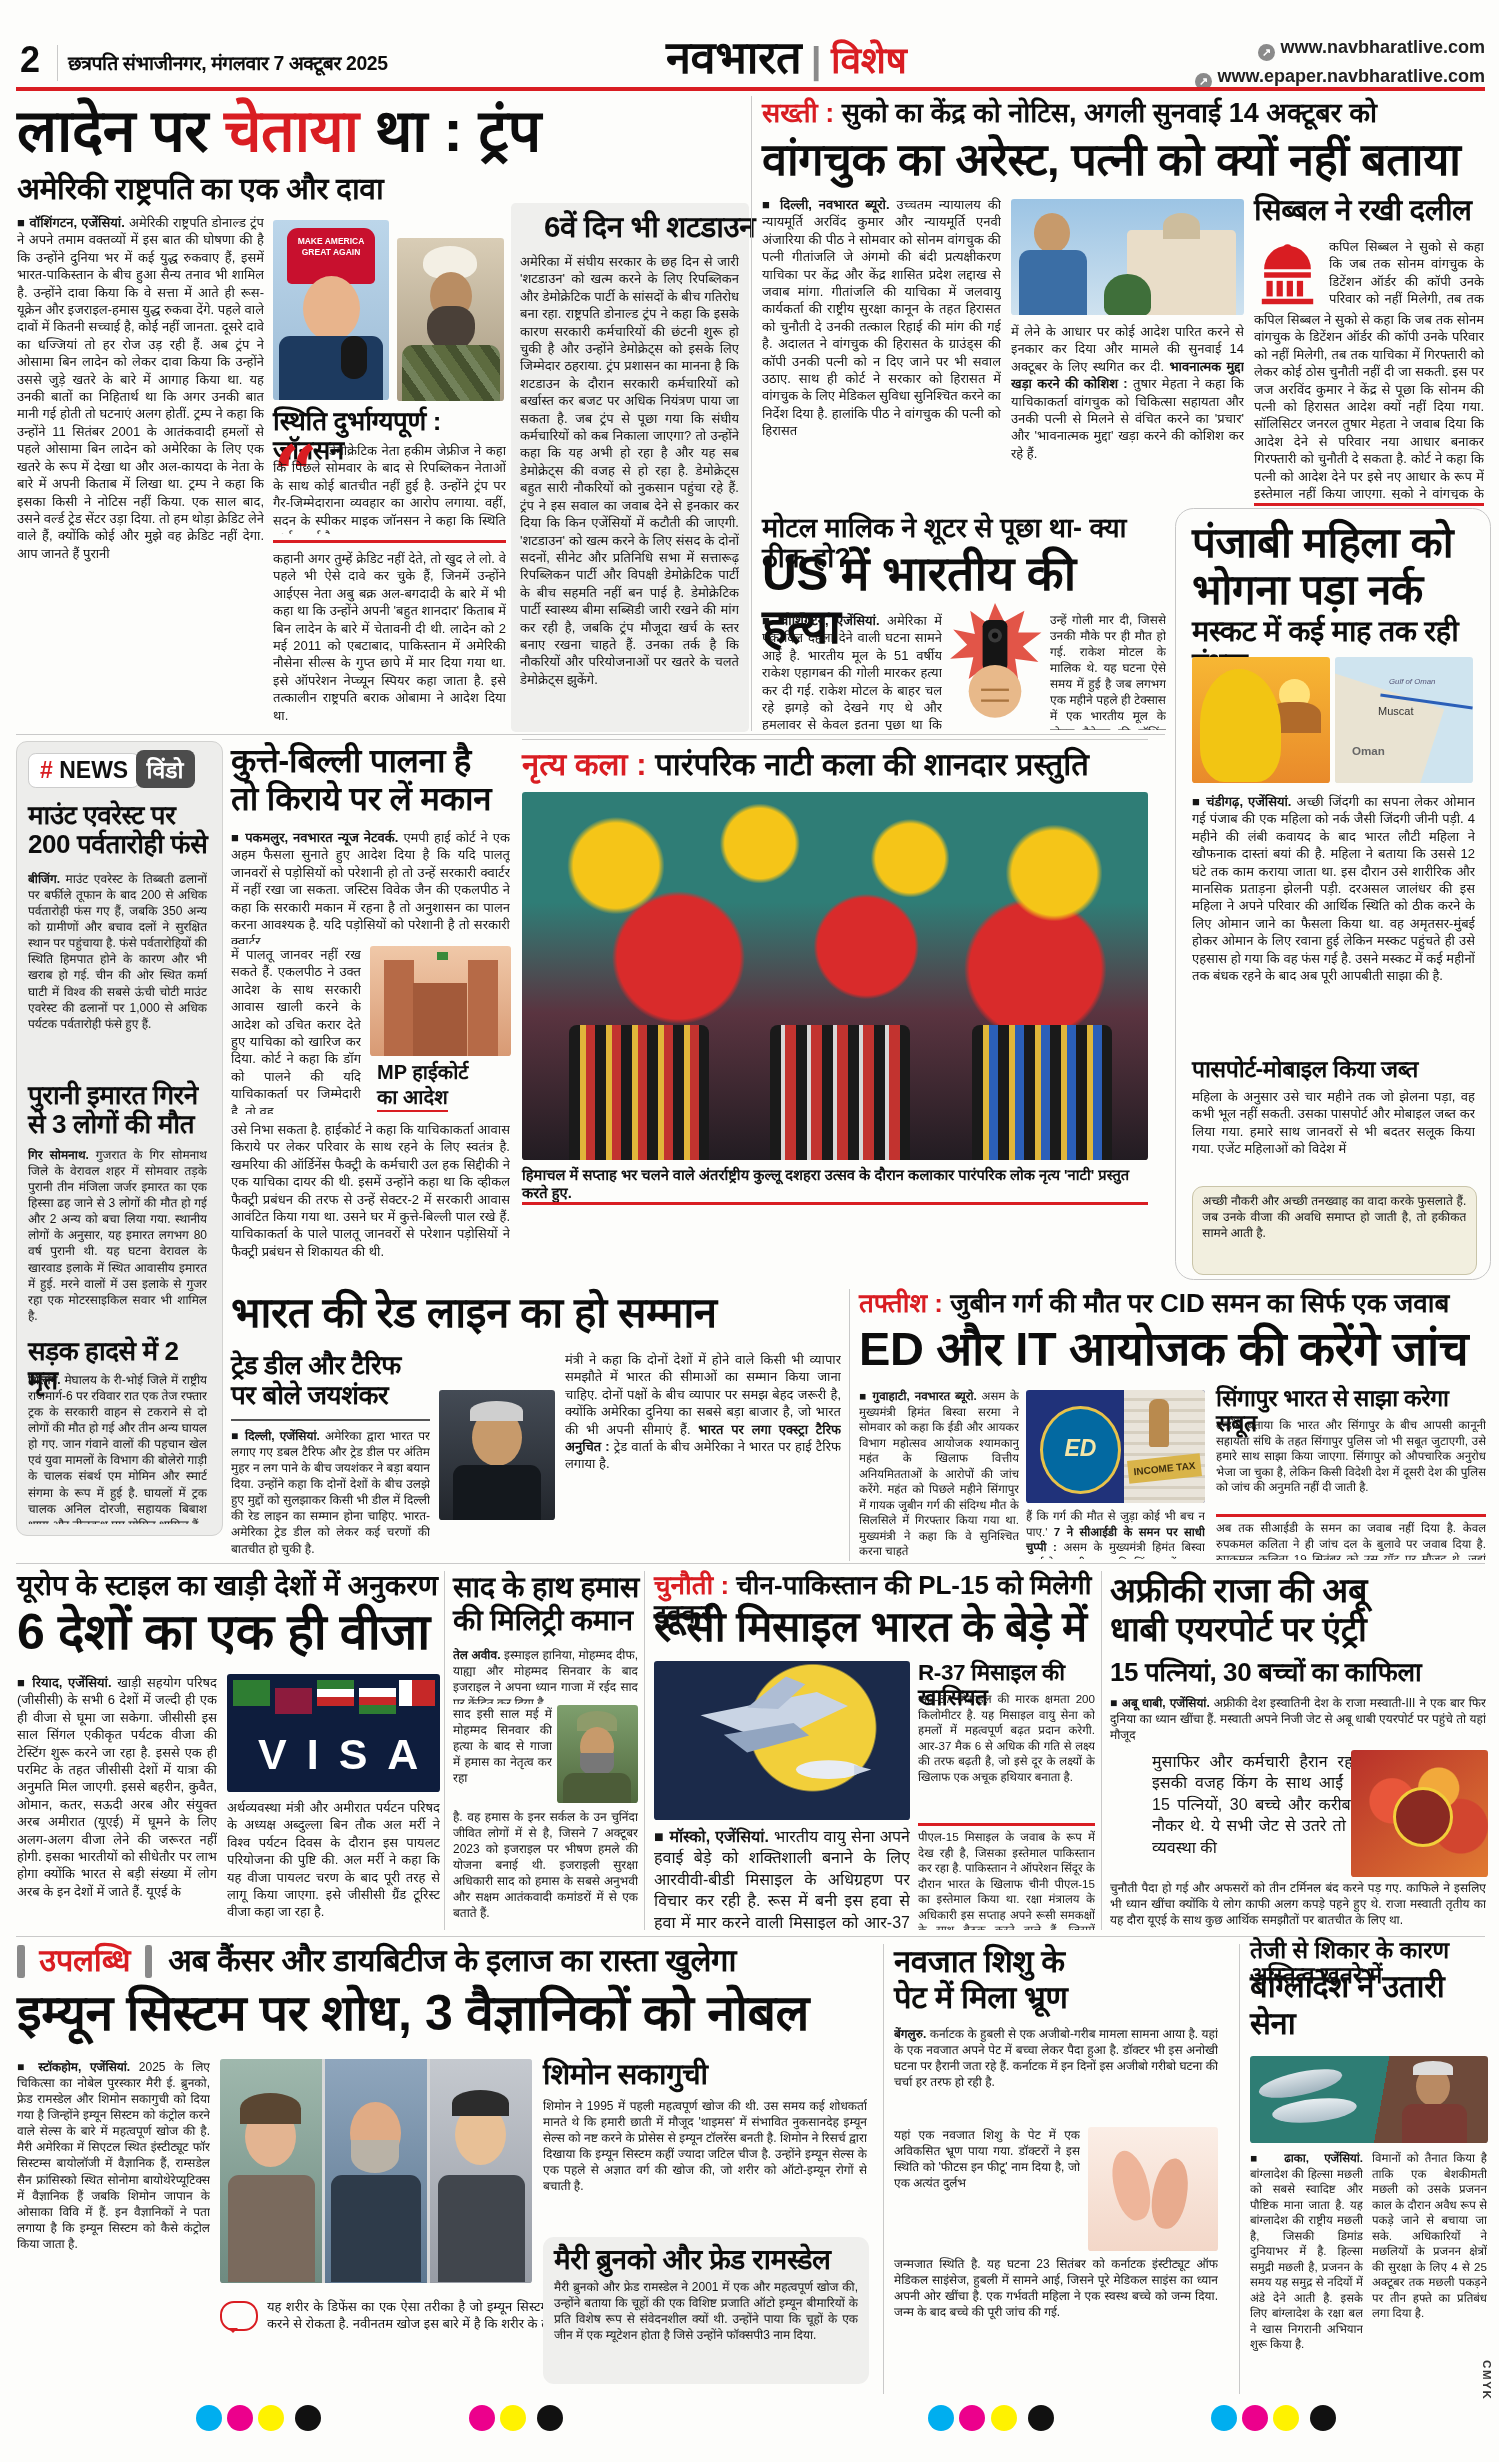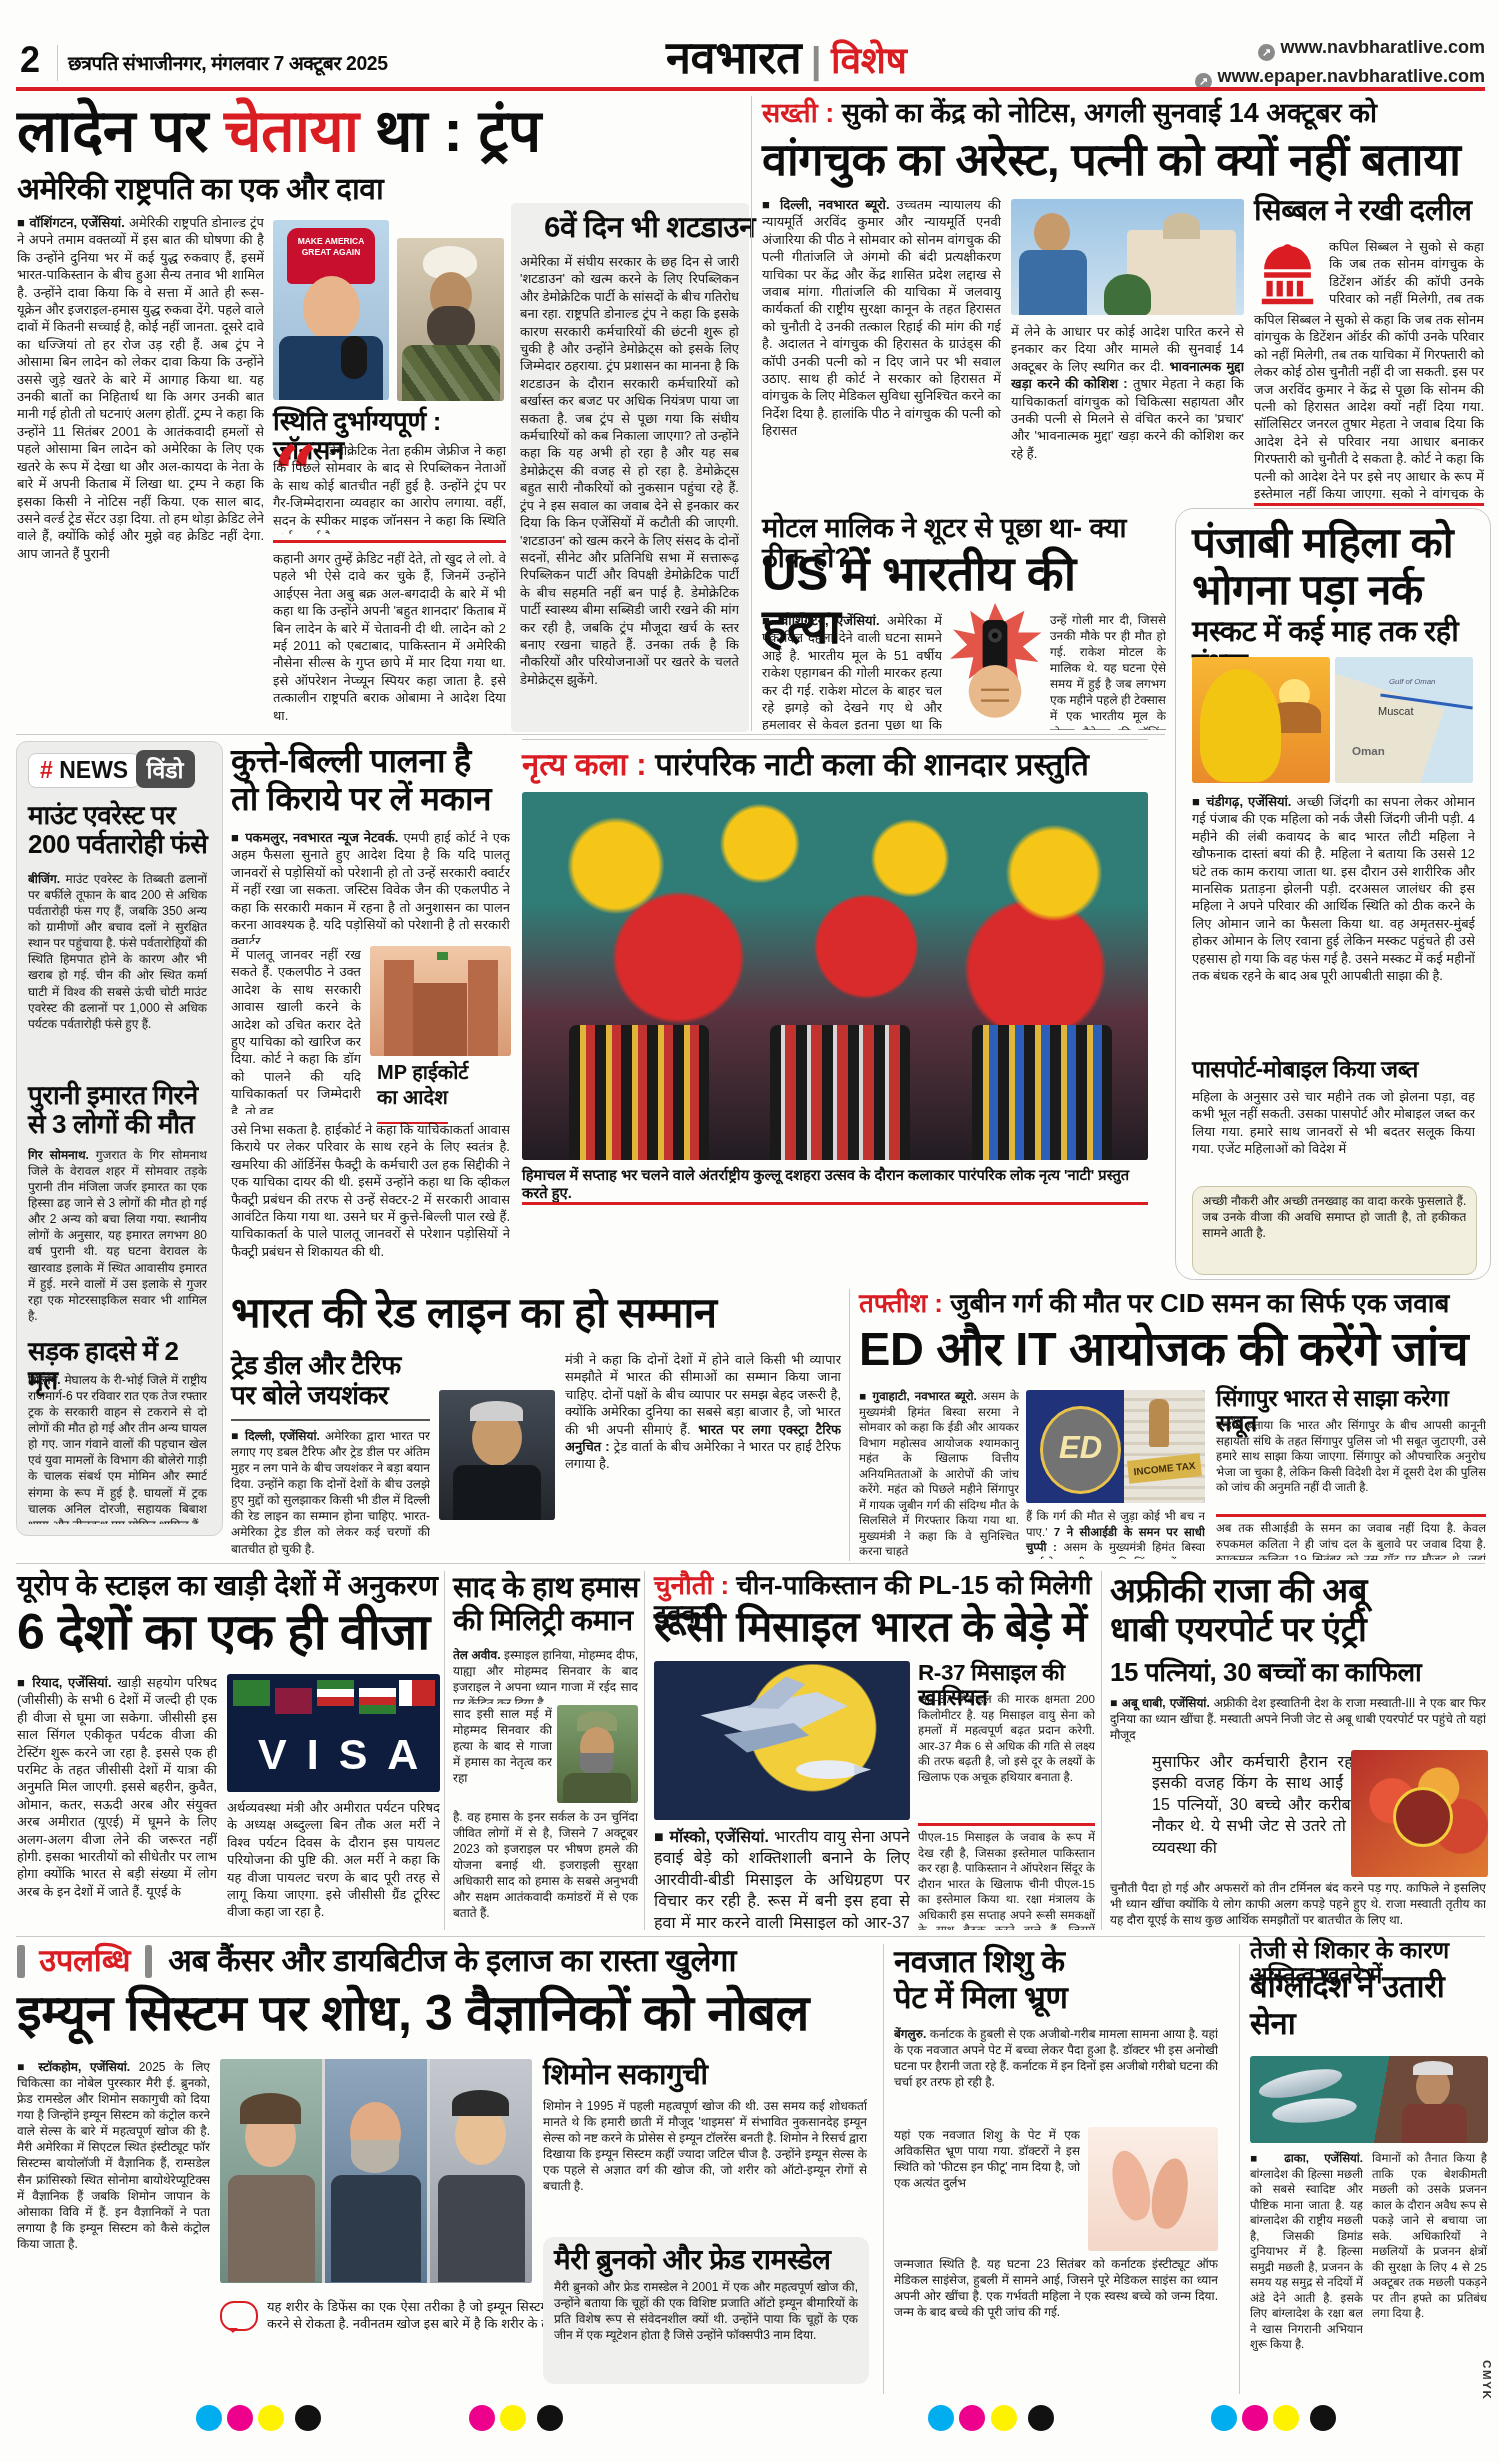--- a/index.html
+++ b/index.html
@@ -190,21 +190,21 @@
   <b>■ पकमलुर, नवभारत न्यूज नेटवर्क.</b> <span>एमपी हाई कोर्ट ने एक अहम फैसला सुनाते हुए आदेश दिया है कि यदि पालतू जानवरों से पड़ोसियों को परेशानी हो तो उन्हें सरकारी क्वार्टर में नहीं रखा जा सकता. जस्टिस विवेक जैन की एकलपीठ ने कहा कि सरकारी मकान में रहना है तो अनुशासन का पालन करना आवश्यक है. यदि पड़ोसियों को परेशानी है तो सरकारी क्वार्टर</span>
 </p>
 <p class="bd abs" style="left:231px;top:946px;width:130px;height:168px">में पालतू जानवर नहीं रख सकते हैं. एकलपीठ ने उक्त आदेश के साथ सरकारी आवास खाली करने के आदेश को उचित करार देते हुए याचिका को खारिज कर दिया. कोर्ट ने कहा कि डॉग को पालने की यदि याचिकाकर्ता पर जिम्मेदारी है, तो वह</p>
 <div class="ph" style="left:370px;top:946px;width:141px;height:110px;background:linear-gradient(#f0c8a8,#d89a74)">
   <div class="abs" style="left:14px;top:14px;width:29.5px;height:96px;background:#b66a47"></div>
   <div class="abs" style="left:98px;top:14px;width:29.5px;height:96px;background:#b66a47"></div>
   <div class="abs" style="left:43px;top:37px;width:54px;height:73px;background:#a35a3a"></div>
   <div class="abs" style="left:67px;top:6.2px;width:11px;height:7.8px;background:#3a8a3a"></div>
 </div>
 <div class="abs cap" style="left:377px;top:1060px;width:134px;font-size:20px;font-weight:bold">
-  <div>MP हाईकोर्ट</div><div style="border-bottom:2.3px solid #d91d22;display:inline-block;padding-bottom:12px">का आदेश</div>
+  <div>MP हाईकोर्ट</div><div style="border-bottom:2.3px solid #d91d22;display:inline-block;padding-bottom:0">का आदेश</div>
 </div>
 <p class="bd abs" style="left:231px;top:1121px;width:279px;height:154px">उसे निभा सकता है. हाईकोर्ट ने कहा कि याचिकाकर्ता आवास किराये पर लेकर परिवार के साथ रहने के लिए स्वतंत्र है. खमरिया की ऑर्डिनेंस फैक्ट्री के कर्मचारी उल हक सिद्दीकी ने एक याचिका दायर की थी. इसमें उन्होंने कहा था कि व्हीकल फैक्ट्री प्रबंधन की तरफ से उन्हें सेक्टर-2 में सरकारी आवास आवंटित किया गया था. उसने घर में कुत्ते-बिल्ली पाल रखे हैं. याचिकाकर्ता के पाले पालतू जानवरों से परेशान पड़ोसियों ने फैक्ट्री प्रबंधन से शिकायत की थी.</p>
 
 <div class="hline" style="left:522px;top:739px;width:626px"></div>
 <div class="abs kick" style="left:522px;top:748px;width:626px;font-size:31px">
   <span class="red">नृत्य कला :</span><span> पारंपरिक नाटी कला की शानदार प्रस्तुति</span>
 </div>
 <div class="ph" style="left:522px;top:792px;width:626px;height:368px;background:
   radial-gradient(circle at 15% 20%,#f5c518 0 7%,transparent 8%),
   radial-gradient(circle at 38% 14%,#f5c518 0 7%,transparent 8%),
@@ -242,21 +242,21 @@
 <div class="vline" style="left:849px;top:1289px;height:272px"></div>
 <div class="abs kick" style="left:859px;top:1289px;width:629px;font-size:26px">
   <span class="red">तफ्तीश :</span><span> जुबीन गर्ग की मौत पर CID समन का सिर्फ एक जवाब</span>
 </div>
 <div class="abs hl" style="left:859px;top:1323px;width:629px;font-size:47px">ED और IT आयोजक की करेंगे जांच</div>
 <p class="bd abs" style="left:859px;top:1388px;width:160px;height:171px;font-size:11.6px">
   <b>■ गुवाहाटी, नवभारत ब्यूरो.</b> <span>असम के मुख्यमंत्री हिमंत बिस्वा सरमा ने सोमवार को कहा कि ईडी और आयकर विभाग महोत्सव आयोजक श्यामकानु महंत के खिलाफ वित्तीय अनियमितताओं के आरोपों की जांच करेंगे. महंत को पिछले महीने सिंगापुर में गायक जुबीन गर्ग की संदिग्ध मौत के सिलसिले में गिरफ्तार किया गया था. मुख्यमंत्री ने कहा कि वे सुनिश्चित करना चाहते</span>
 </p>
 <div class="ph" style="left:1026px;top:1390px;width:179px;height:113px;background:#20327a">
   <circle></circle>
-  <div class="abs" style="left:14px;top:15.5px;width:75px;height:82px;border-radius:50%;background:#737373;border:3.9px solid #e8c24a;color:#f5e6a8;font-weight:bold;font-size:31px;text-align:center;line-height:78px;font-style:italic"><span>ED</span></div>
+  <div class="abs" style="left:14px;top:15.5px;width:75px;height:82px;border-radius:50%;background:#0369a1;border:3.9px solid #e8c24a;color:#f5e6a8;font-weight:bold;font-size:23px;text-align:center;line-height:78px;font-style:italic"><span>ED</span></div>
   <div class="abs" style="left:98px;top:0;width:81px;height:113px;background:repeating-linear-gradient(180deg,#e9e4da 0 7.8px,#d6cfc0 7.8px 11px)"></div>
   <div class="abs" style="left:123px;top:9.3px;width:20px;height:48px;background:#b98a4e;border-radius:7.8px 7.8px 3.1px 3.1px"></div>
   <div class="abs" style="left:102px;top:67px;width:73px;height:23px;background:#d9b44a;color:#403010;font-weight:bold;font-size:10px;text-align:center;line-height:23px;transform:rotate(-6deg)"><span>INCOME TAX</span></div>
 </div>
 <p class="bd abs" style="left:1026px;top:1508px;width:179px;height:51px;font-size:11.6px">
   <span>हैं कि गर्ग की मौत से जुड़ा कोई भी बच न पाए.'</span> <b>7 ने सीआईडी के समन पर साधी चुप्पी :</b> <span>असम के मुख्यमंत्री हिमंत बिस्वा शर्मा ने यह भी बताया कि सिंगापुर में गायक जुबीन गर्ग की मौत के समय उनके साथ मौजूद 8 लोगों में से 7 ने</span>
 </p>
 <div class="abs hl" style="left:1216px;top:1386px;width:272px;font-size:23px">सिंगापुर भारत से साझा करेगा सबूत</div>
 <p class="bd abs" style="left:1216px;top:1417px;width:270px;height:93px;font-size:11.6px">उन्होंने बताया कि भारत और सिंगापुर के बीच आपसी कानूनी सहायता संधि के तहत सिंगापुर पुलिस जो भी सबूत जुटाएगी, उसे हमारे साथ साझा किया जाएगा. सिंगापुर को औपचारिक अनुरोध भेजा जा चुका है, लेकिन किसी विदेशी देश में दूसरी देश की पुलिस को जांच की अनुमति नहीं दी जाती है.</p>
 <div class="rrule" style="left:1216px;top:1514px;width:270px;height:3.1px"></div>

